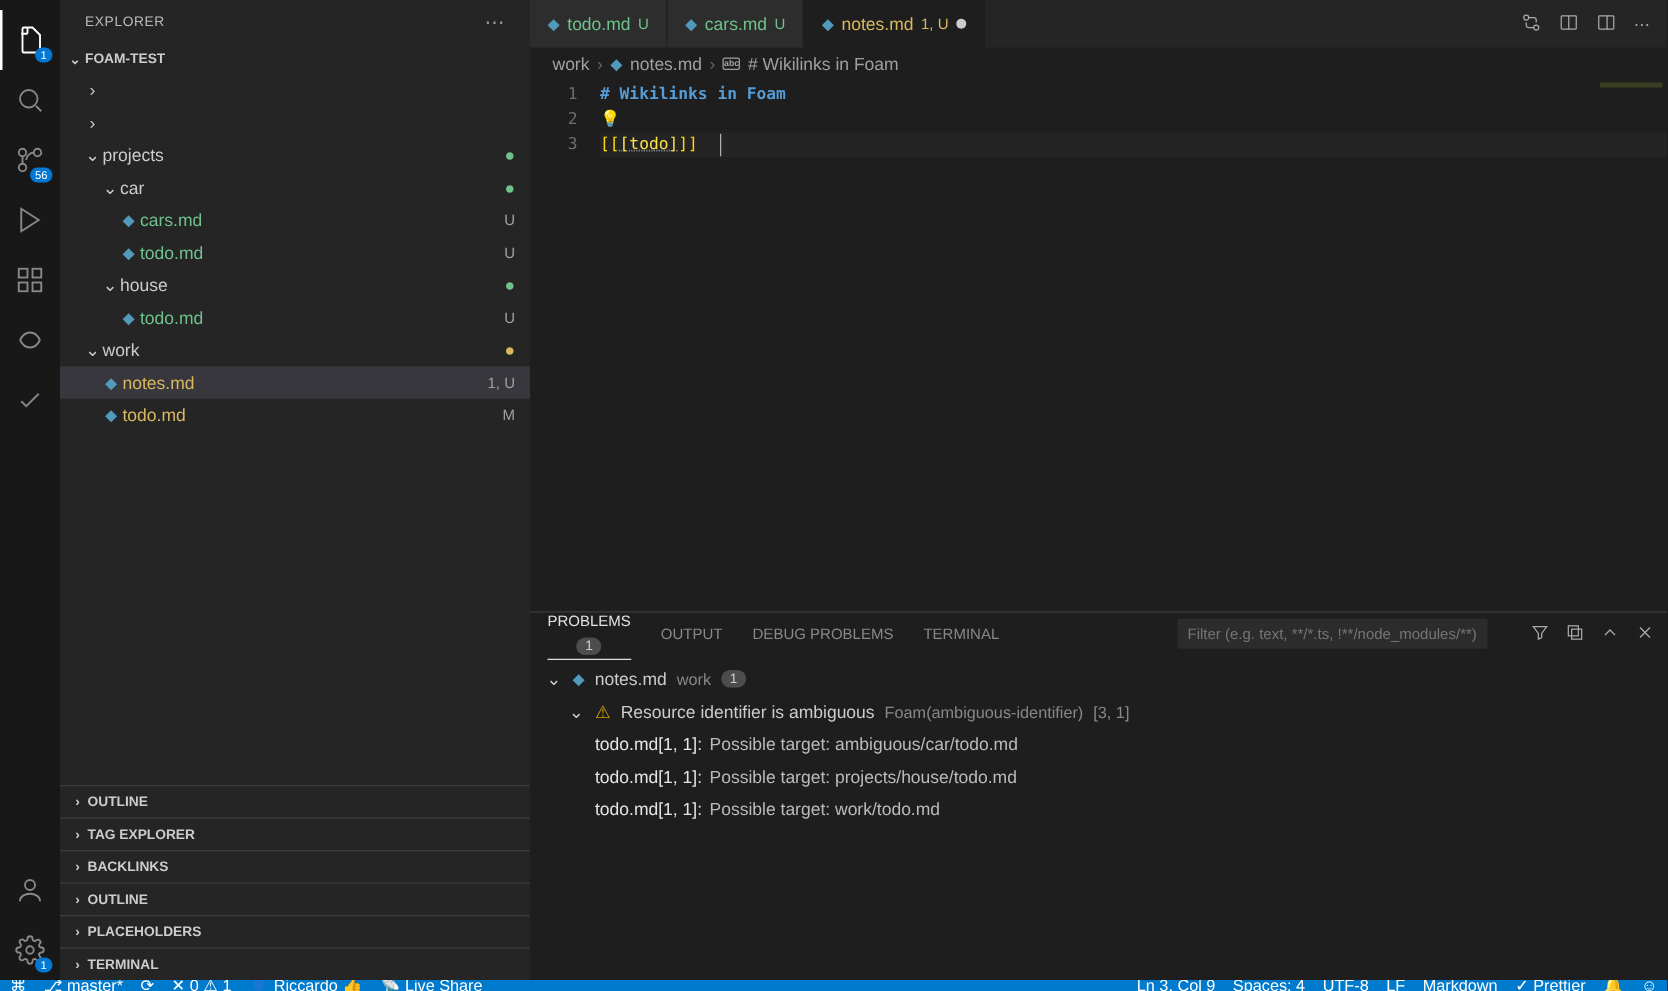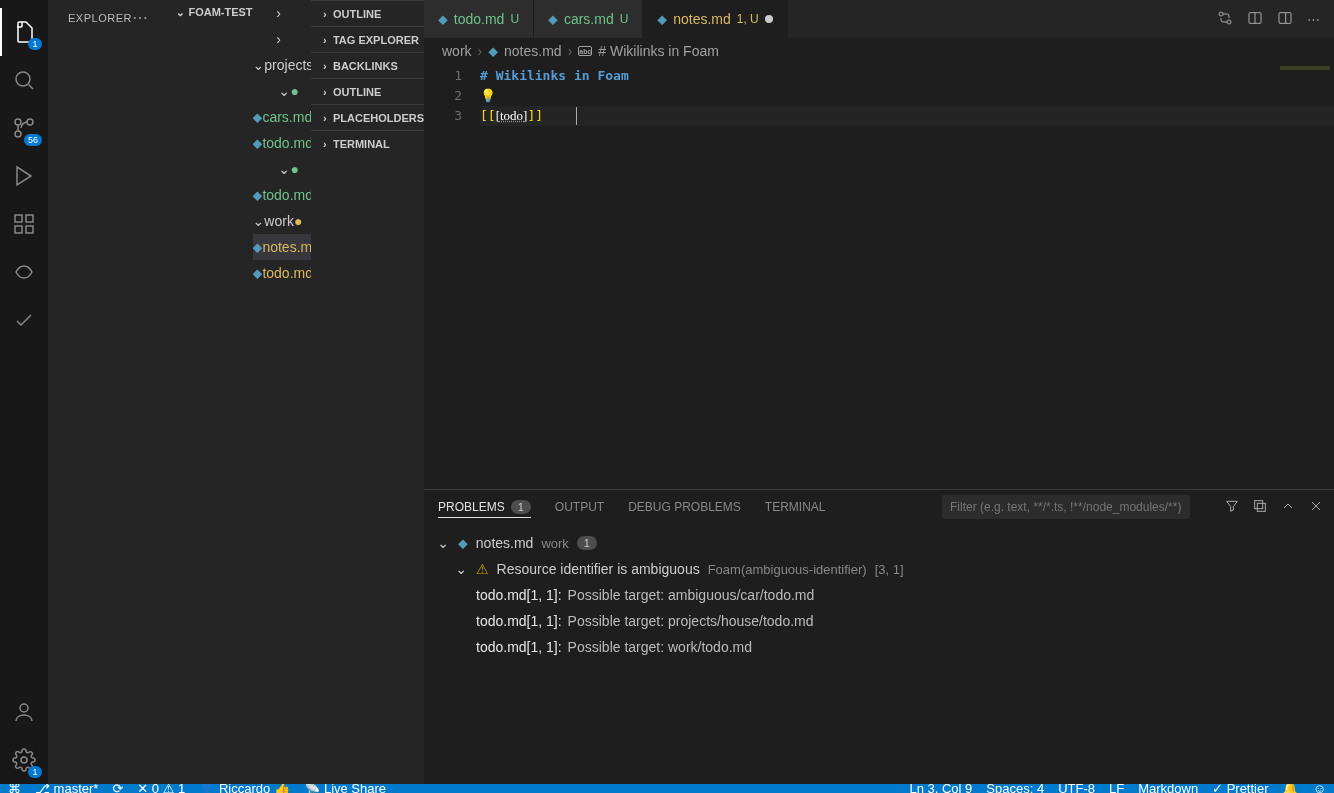--- a/index.html
+++ b/index.html
@@ -45,20 +45,21 @@
   font-size: 9px;
   border-radius: 8px;
   padding: 1px 4px;
   min-width: 14px;
   text-align: center;
 }
 .sidebar {
   width: 376px;
   background: #252526;
   display: flex;
+  flex-direction: column;
 }
 .sidebar-header {
   height: 35px;
   display: flex;
   align-items: center;
   padding: 0 20px 0 20px;
   font-size: 11px;
   letter-spacing: 0.5px;
   color: #bbb;
   justify-content: space-between;
@@ -137,21 +138,21 @@
   font-size: 14px;
   color: #a0a0a0;
 }
 .breadcrumb .sep { color: #666; }
 .editor-body { flex: 1; display: flex; font-family: "Menlo", "Monaco", monospace; font-size: 13px; position: relative; }
 .gutter { width: 56px; text-align: right; color: #6e6e6e; padding-right: 18px; padding-top: 2px; }
 .gutter div { height: 20px; line-height: 20px; }
 .code { flex: 1; padding-top: 2px; position: relative;}
 .code-line { height: 20px; line-height: 20px; white-space: pre; }
 .hl-blue { color: #569cd6; font-weight: bold; }
-.hl-link { color: #ffffff; text-decoration: underline; text-decoration-style: dotted; text-decoration-color: #888; font-family: Liberation Serif, serif; }
+.hl-link { color: #fde047; text-decoration: underline; text-decoration-style: dotted; text-decoration-color: #888; }
 .hl-bracket { color: #ffd700; }
 .current-line { background: #2a2a2a88; }
 .bulb { color: #ffcc00; }
 .minimap { position: absolute; top: 0; right: 0; width: 90px; height: 100%; }
 .minimap-bar { position:absolute; top:2px; right:4px; width:50px; height:4px; background:#3a3f22; }
 .text-cursor { position: absolute; height:18px; width:2px; font-family:monospace;}
 .panel {
   height: 295px;
   border-top: 1px solid #3c3c3c;
   background: #1e1e1e;
@@ -161,21 +162,21 @@
 .panel-tabs {
   height: 34px;
   display: flex;
   align-items: center;
   padding-left: 14px;
   gap: 24px;
   font-size: 12px;
   color: #888;
 }
 .panel-tab { cursor: pointer; display:flex; align-items:center; gap:6px;}
-.panel-tab.active { color: #e0e0e0; border-bottom: 1px solid #e0e0e0; padding-bottom: 3px; margin-top: 3px; }
+.panel-tab.active { color: #e0e0e0; border-bottom: 1px solid #e0e0e0; padding-bottom: 3px; margin-top: 3px; flex-direction: column; }
 .panel-filter {
   margin-left: auto;
   background: #2c2c2c;
   border: none;
   color: #888;
   height: 24px;
   width: 248px;
   padding: 0 8px;
   font-size: 12px;
   border-radius: 2px;
@@ -295,37 +296,39 @@
         </div>
         <div class="tree-row">
           <span class="indent" style="width: 18px;"></span>
           <span class="twisty">⌄</span>
           <span class="label ">projects</span>
           <span class="git-dot">●</span>
         </div>
         <div class="tree-row">
           <span class="indent" style="width: 32px;"></span>
           <span class="twisty">⌄</span>
+          <span class="label ">car</span>
           <span class="git-dot">●</span>
         </div>
         <div class="tree-row">
           <span class="indent" style="width: 46px;"></span>
           <span class="file-icon" style="color: rgb(81, 154, 186);">⬥</span>
           <span class="label git-untracked">cars.md</span>
           <span class="decoration git-untracked">U</span>
         </div>
         <div class="tree-row">
           <span class="indent" style="width: 46px;"></span>
           <span class="file-icon" style="color: rgb(81, 154, 186);">⬥</span>
           <span class="label git-untracked">todo.md</span>
           <span class="decoration git-untracked">U</span>
         </div>
         <div class="tree-row">
           <span class="indent" style="width: 32px;"></span>
           <span class="twisty">⌄</span>
+          <span class="label ">house</span>
           <span class="git-dot">●</span>
         </div>
         <div class="tree-row">
           <span class="indent" style="width: 46px;"></span>
           <span class="file-icon" style="color: rgb(81, 154, 186);">⬥</span>
           <span class="label git-untracked">todo.md</span>
           <span class="decoration git-untracked">U</span>
         </div>
         <div class="tree-row">
           <span class="indent" style="width: 18px;"></span>

